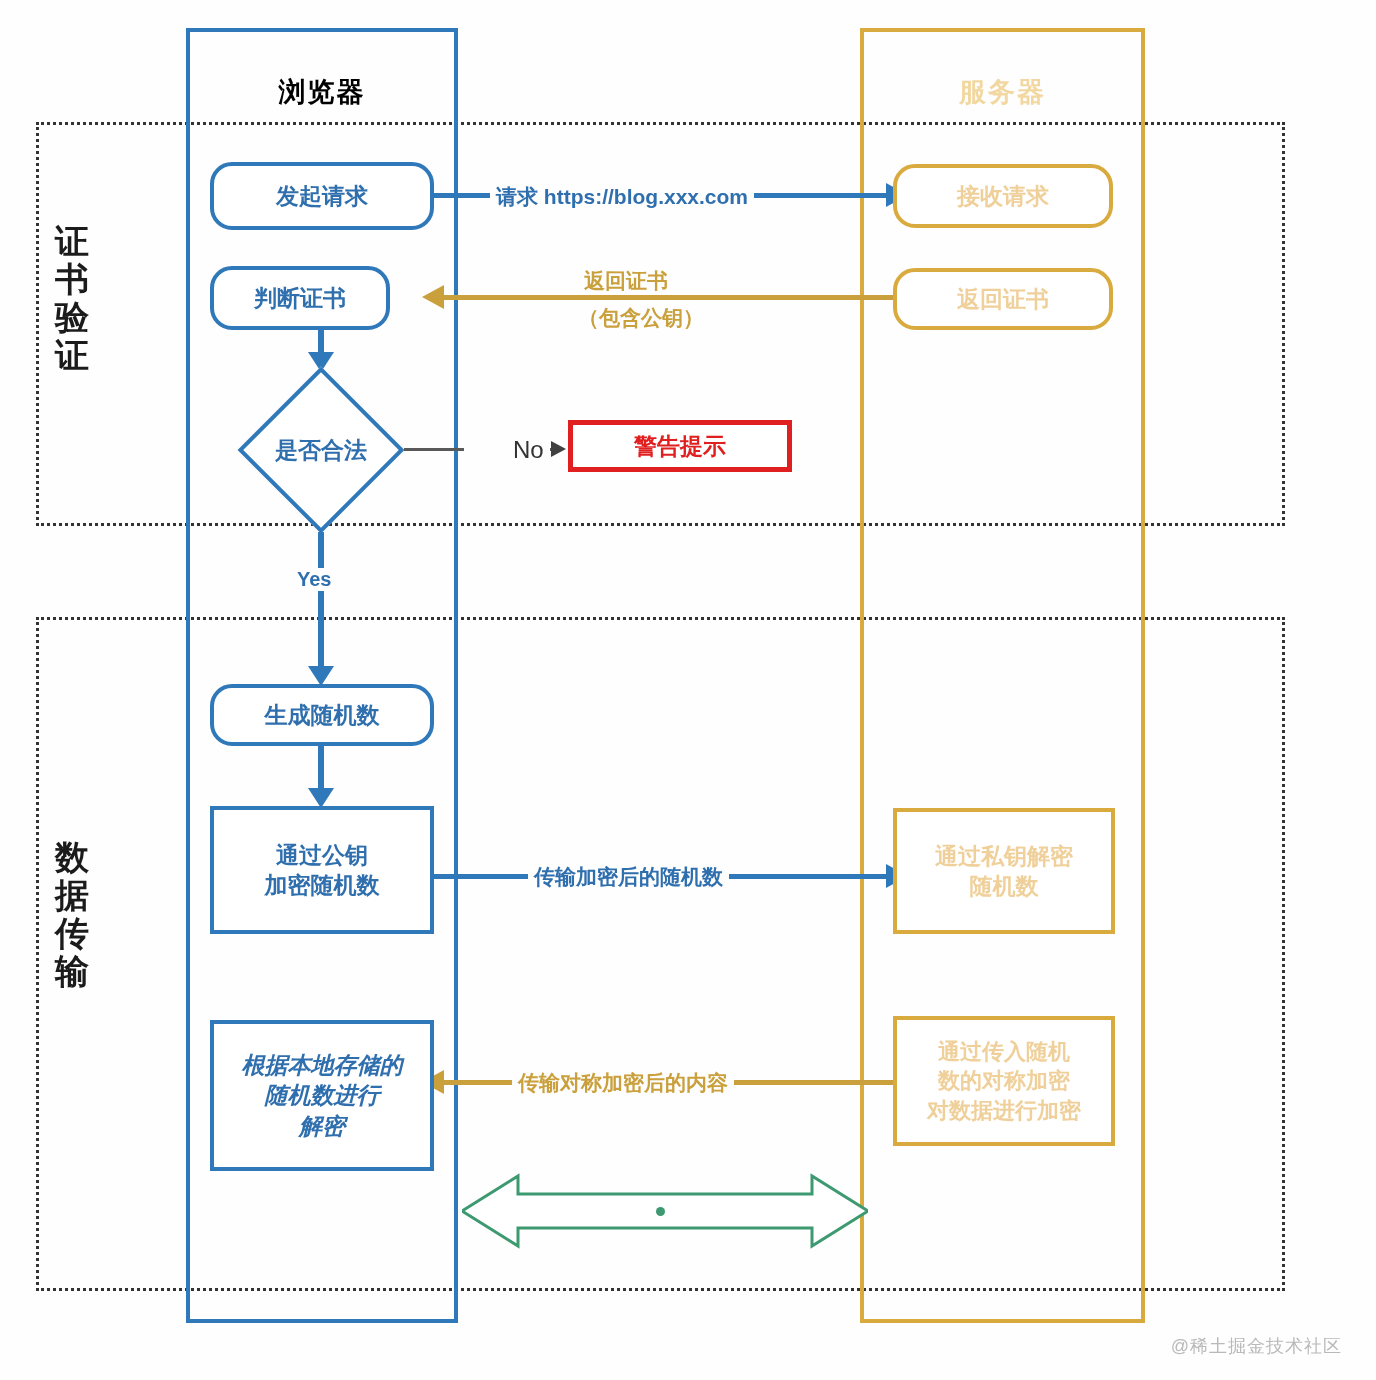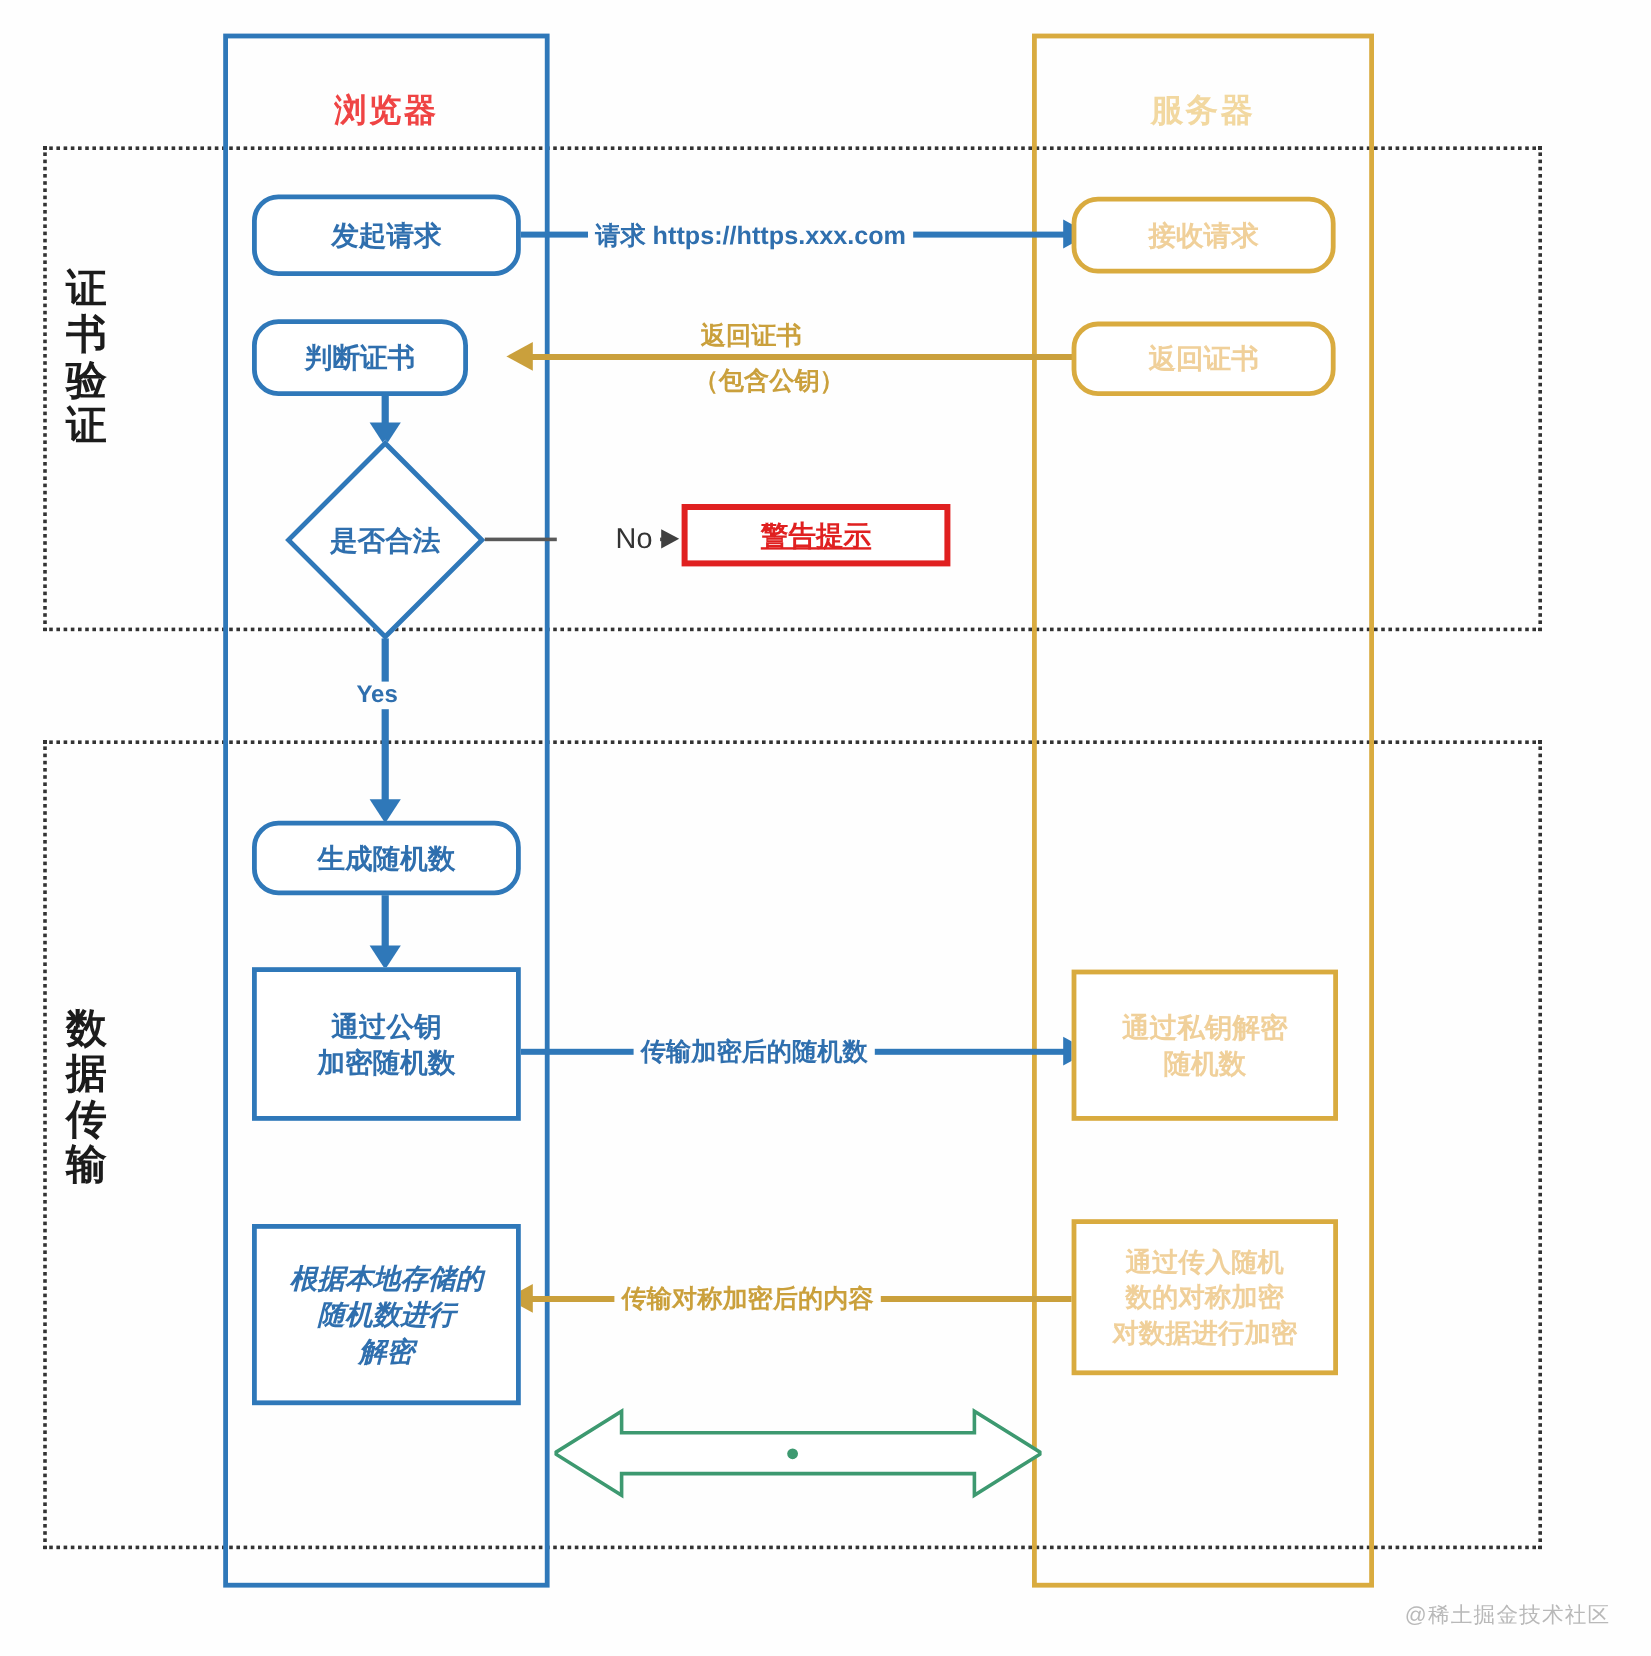--- a/index.html
+++ b/index.html
@@ -27,21 +27,21 @@
 
   .lane-title{
     position:absolute;
     width:100%;
     top:42px;
     text-align:center;
     font-size:27px;
     font-weight:bold;
     letter-spacing:2px;
   }
-  .lane-browser .lane-title{ color:#ef4444; }
+  .lane-browser .lane-title{ color:#000000; }
   .lane-server  .lane-title{ color:#f2d8a0; }
 
   
   .phase{
     position:absolute;
     border:3px dotted #333333;
     box-sizing:border-box;
     pointer-events:none;
   }
   .phase-1{ left:36px; top:122px; width:1249px; height:404px; }
@@ -83,21 +83,21 @@
   .b-judge     { left:210px; top:266px;  width:180px; height:64px;  font-size:23px; }
   .b-random    { left:210px; top:684px;  width:224px; height:62px;  font-size:23px; }
   .b-encrypt   { left:210px; top:806px;  width:224px; height:128px; font-size:23px; }
   .b-decrypt   { left:210px; top:1020px; width:224px; height:151px; font-size:23px;font-style:italic; }
 
   .s-receive   { left:893px; top:164px;  width:220px; height:64px;  font-size:23px; }
   .s-return    { left:893px; top:268px;  width:220px; height:62px;  font-size:23px; }
   .s-privdec   { left:893px; top:808px;  width:222px; height:126px; font-size:23px; }
   .s-symenc    { left:893px; top:1016px; width:222px; height:130px; font-size:22px; }
 
-  .warn-box    { left:568px; top:420px;  width:224px; height:52px;  font-size:23px;text-decoration:underline; }
+  .warn-box    { left:568px; top:420px;  width:224px; height:52px;  font-size:23px; }
 
   
   .diamond-wrap{
     position:absolute;
     left:236px; top:365px;
     width:170px; height:170px;
   }
   .diamond-shape{
     position:absolute;
     left:26px; top:26px;
@@ -201,21 +201,21 @@
 
   <div class="lane lane-browser">
     <div class="lane-title">浏览器</div>
   </div>
   <div class="lane lane-server">
     <div class="lane-title">服务器</div>
   </div>
 
   <div class="hline blue" style="left:434px; top:193px; width:456px;"></div>
   <div class="arrow arrow-right-blue" style="left:886px; top:183px;"></div>
-  <div class="edge-label el-blue" style="left:490px; top:182px;">请求 https://https.xxx.com</div>
+  <div class="edge-label el-blue" style="left:490px; top:182px;">请求 https://blog.xxx.com</div>
 
   <div class="hline gold" style="left:440px; top:295px; width:455px;"></div>
   <div class="arrow arrow-left-gold" style="left:422px; top:285px;"></div>
   <div class="edge-label el-gold" style="left:578px; top:266px;">返回证书</div>
   <div class="edge-label el-gold" style="left:572px; top:303px;">（包含公钥）</div>
 
   <div class="vline" style="left:318px; top:330px; height:28px;"></div>
   <div class="arrow arrow-down-blue" style="left:308px; top:352px;"></div>
 
   <div class="diamond-wrap">

